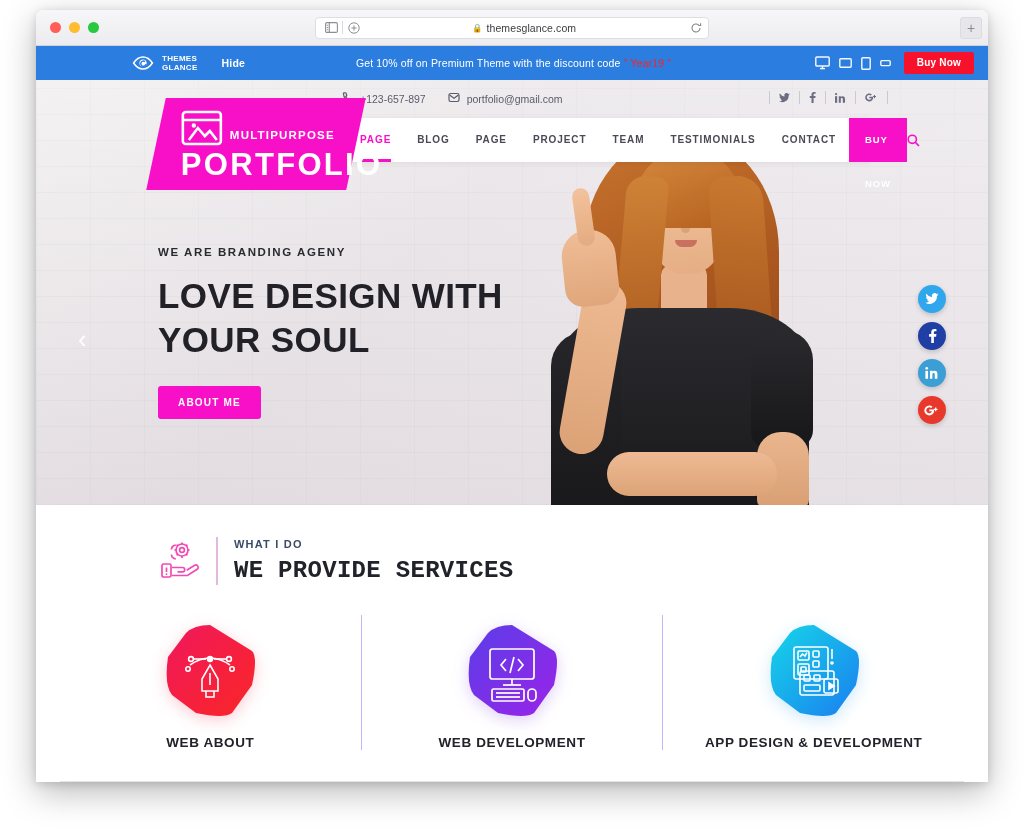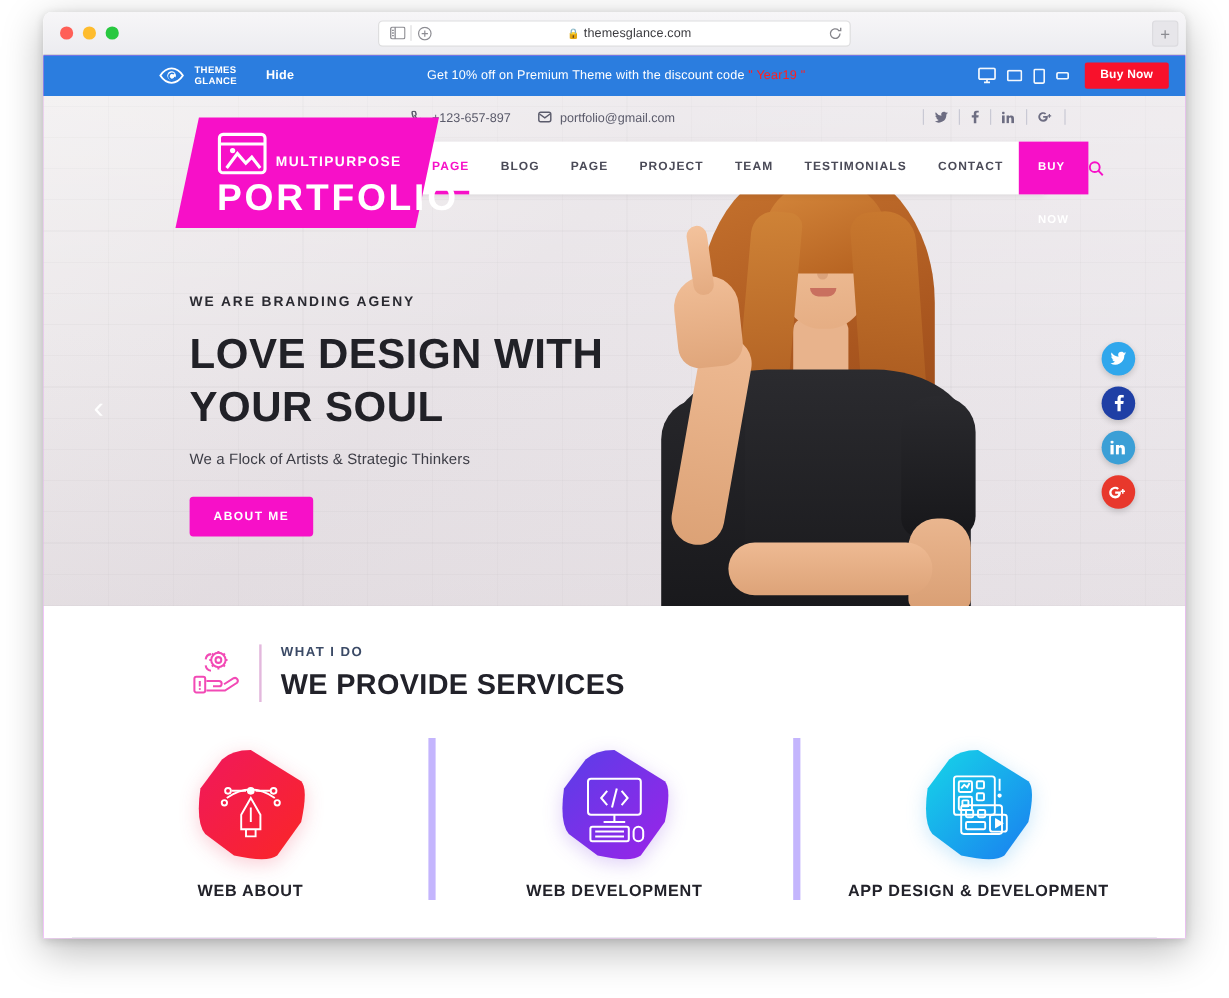--- a/index.html
+++ b/index.html
@@ -382,33 +382,34 @@
   .svc-bar { width: 2px; height: 48px; background: #e3b8dd; }
   .svc-titles { padding-left: 2px; }
   .what-i-do {
     font-size: 11px; font-weight: bold; letter-spacing: 1.2px;
     color: #3b4a66;
   }
   .svc-main {
     margin-top: 7px;
     font-size: 24px; font-weight: bold; letter-spacing: .3px;
     color: #22222a;
+    font-family: Liberation Mono, monospace;
   }
 
   .cards {
     display: flex; margin-top: 30px;
     padding: 0 24px;
   }
   .card {
     flex: 1;
     text-align: center;
     padding: 6px 0 0;
     position: relative;
   }
-  .card + .card { border-left: 6px solid #c4b5fd; }
+  .card + .card { border-left: 1px solid #c4b5fd; }
   .blob {
     width: 100px; height: 100px; margin: 0 auto;
     display: flex; align-items: center; justify-content: center;
     color: #fff;
   }
   .blob.b1 { filter: drop-shadow(0 4px 8px rgba(230,30,70,.22)); }
   .blob.b2 { filter: drop-shadow(0 4px 8px rgba(110,40,220,.22)); }
   .blob.b3 { filter: drop-shadow(0 4px 8px rgba(20,150,230,.22)); }
   .card-title {
     margin-top: 14px;
@@ -628,21 +629,20 @@
             </span>
           </div>
         </div>
 
         <div class="hero-copy">
           <div class="eyebrow">WE ARE BRANDING AGENY</div>
           <div class="h1">
             <div>LOVE DESIGN WITH</div>
             <div>YOUR SOUL</div>
           </div>
-          <div class="hero-sub">We a Flock of Artists &amp; Strategic Thinkers</div>
           <span class="btn-about">ABOUT ME</span>
         </div>
 
         <div class="car-arrow left">‹</div>
         <div class="car-arrow right">›</div>
 
         <div class="social-rail">
           <span class="sr-btn" style="background:#30a7ec">
             <svg width="14" height="12" viewBox="0 0 11 10" fill="#ffffff">
               <path d="M11 1.2c-.4.2-.8.3-1.3.4.5-.3.8-.7 1-1.3-.4.3-.9.5-1.4.6A2.2 2.2 0 0 0 5.5 3c0 .2 0 .3.1.5A6.3 6.3 0 0 1 .8.6 2.2 2.2 0 0 0 1.5 3.5c-.4 0-.7-.1-1-.3 0 1.1.7 2 1.8 2.2-.4.1-.7.1-1 0 .3.9 1.1 1.5 2 1.5A4.4 4.4 0 0 1 0 8.1 6.2 6.2 0 0 0 9.6 2.8v-.3c.4-.3.8-.7 1.1-1.1z"></path>

